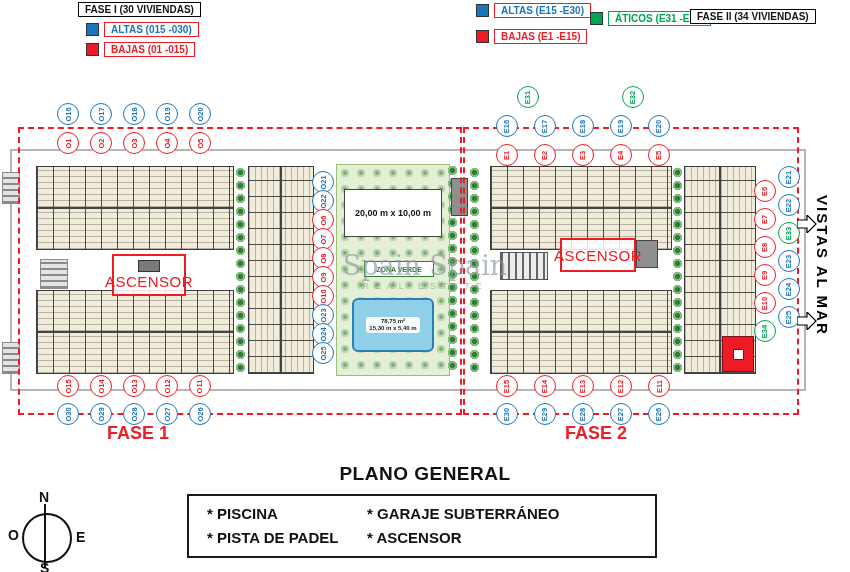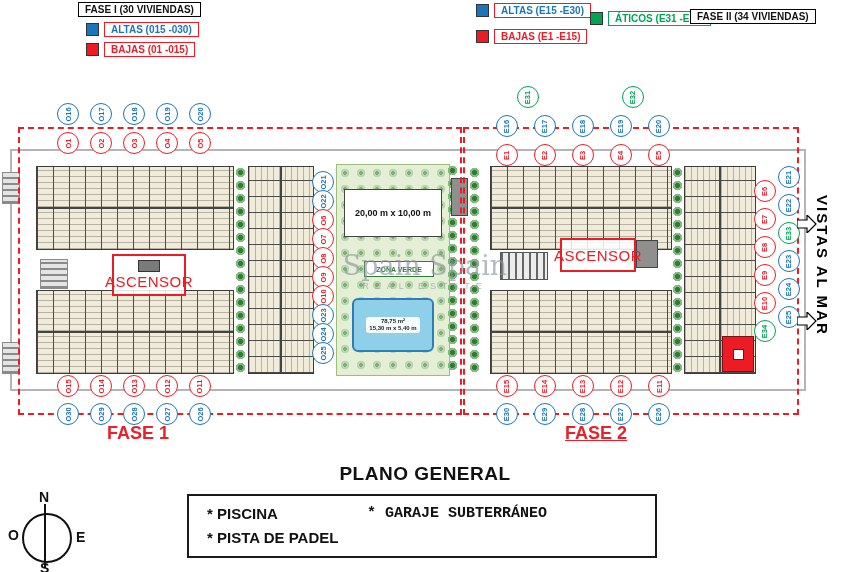--- a/index.html
+++ b/index.html
@@ -61,21 +61,21 @@
 
   
   .vistas{position:absolute;writing-mode:vertical-rl;font-weight:bold;font-size:15px;
         letter-spacing:2px;z-index:40;color:#000;}
   .fase-label{position:absolute;font-weight:bold;font-size:18px;text-align:center;z-index:40;color:#e8222a;}
   .page-title{position:absolute;font-weight:bold;font-size:19px;letter-spacing:.5px;text-align:center;z-index:40;}
   .features{position:absolute;border:2px solid #1a1a1a;background:#fff;z-index:40;
         display:flex;flex-direction:column;justify-content:space-evenly;padding:4px 18px;box-sizing:border-box;}
   .feat-row{display:flex;font-weight:bold;font-size:15px;line-height:22px;}
   .feat-c1{width:160px;flex:none;}
-  .feat-c2{width:235px;flex:none;font-family:Liberation Mono, monospace;}
+  .feat-c2{width:235px;flex:none;}
   .watermark{position:absolute;text-align:center;color:#8c96a0;opacity:.65;z-index:35;pointer-events:none;}
   .wm1{font-family:"DejaVu Serif",serif;font-size:27px;line-height:28px;}
   .wm2{font-size:9px;letter-spacing:6px;line-height:12px;}
 
   
   .compass-circle{position:absolute;width:46px;height:46px;border:2px solid #111;border-radius:50%;z-index:40;}
   .compass-needle{position:absolute;width:2px;background:#111;z-index:41;}
   .compass-letter{position:absolute;font-weight:bold;font-size:14px;z-index:42;}
 </style>
 </head>
@@ -356,31 +356,32 @@
 
   <div class="vistas" style="left:814px;top:195px;height:170px;">VISTAS AL MAR</div>
   <svg class="abs" style="left:797px;top:215px;z-index:40;" width="20" height="18">
     <polygon points="0,5 10,5 10,0 19,9 10,18 10,13 0,13" fill="#fff" stroke="#000" stroke-width="1.2"></polygon>
   </svg>
   <svg class="abs" style="left:797px;top:312px;z-index:40;" width="20" height="18">
     <polygon points="0,5 10,5 10,0 19,9 10,18 10,13 0,13" fill="#fff" stroke="#000" stroke-width="1.2"></polygon>
   </svg>
 
   <div class="fase-label" style="left:98px;top:423px;width:80px;">FASE 1</div>
-  <div class="fase-label" style="left:556px;top:423px;width:80px;text-decoration:underline;">FASE 2</div>
+  <div class="fase-label" style="left:556px;top:423px;width:80px;">FASE 2</div>
   <div class="page-title" style="left:290px;top:463px;width:270px;">PLANO GENERAL</div>
 
   <div class="features" style="left:187px;top:494px;width:470px;height:64px;">
     <div class="feat-row">
       <span class="feat-c1">* PISCINA</span>
       <span class="feat-c2">* GARAJE SUBTERRÁNEO</span>
       <span></span>
     </div>
     <div class="feat-row">
       <span class="feat-c1">* PISTA DE PADEL</span>
+      <span>* ASCENSOR</span>
     </div>
   </div>
 
   <div class="compass-circle" style="left:22px;top:513px;"></div>
   <div class="compass-needle" style="left:44px;top:504px;height:64px;"></div>
   <div class="compass-letter" style="left:39px;top:489px;">N</div>
   <div class="compass-letter" style="left:8px;top:527px;">O</div>
   <div class="compass-letter" style="left:76px;top:529px;">E</div>
   <div class="compass-letter" style="left:40px;top:560px;">S</div>
 

